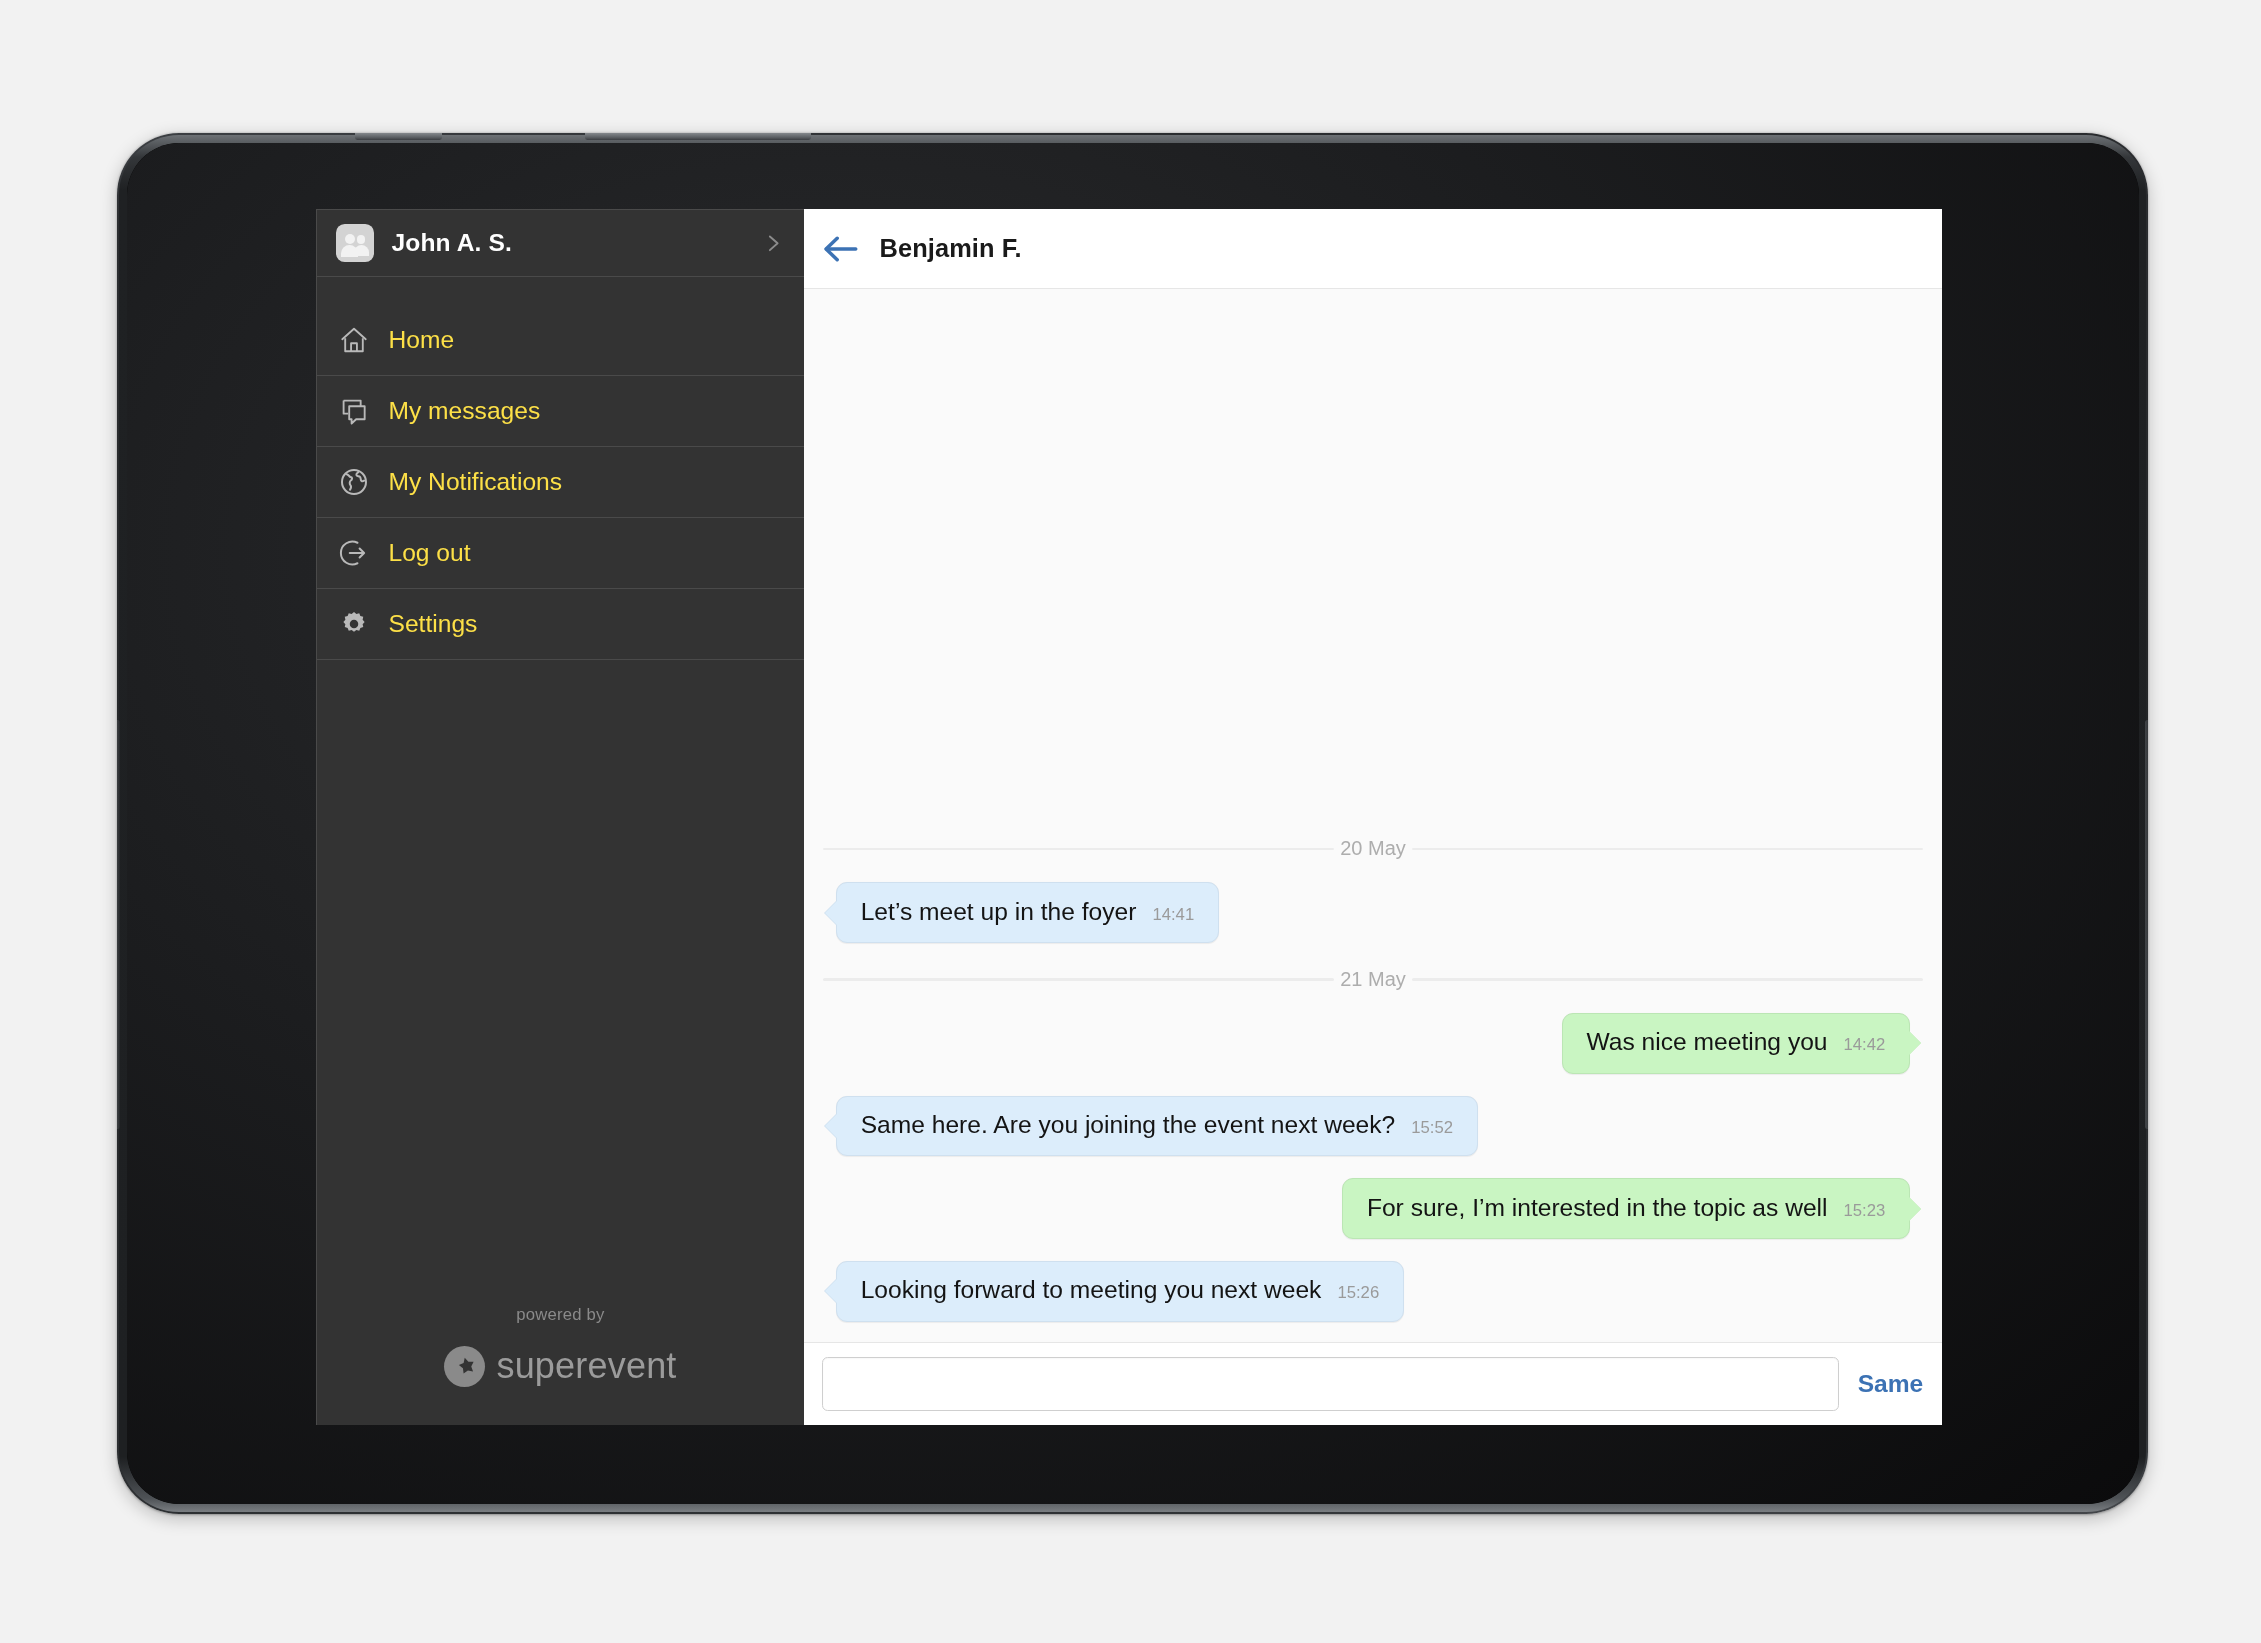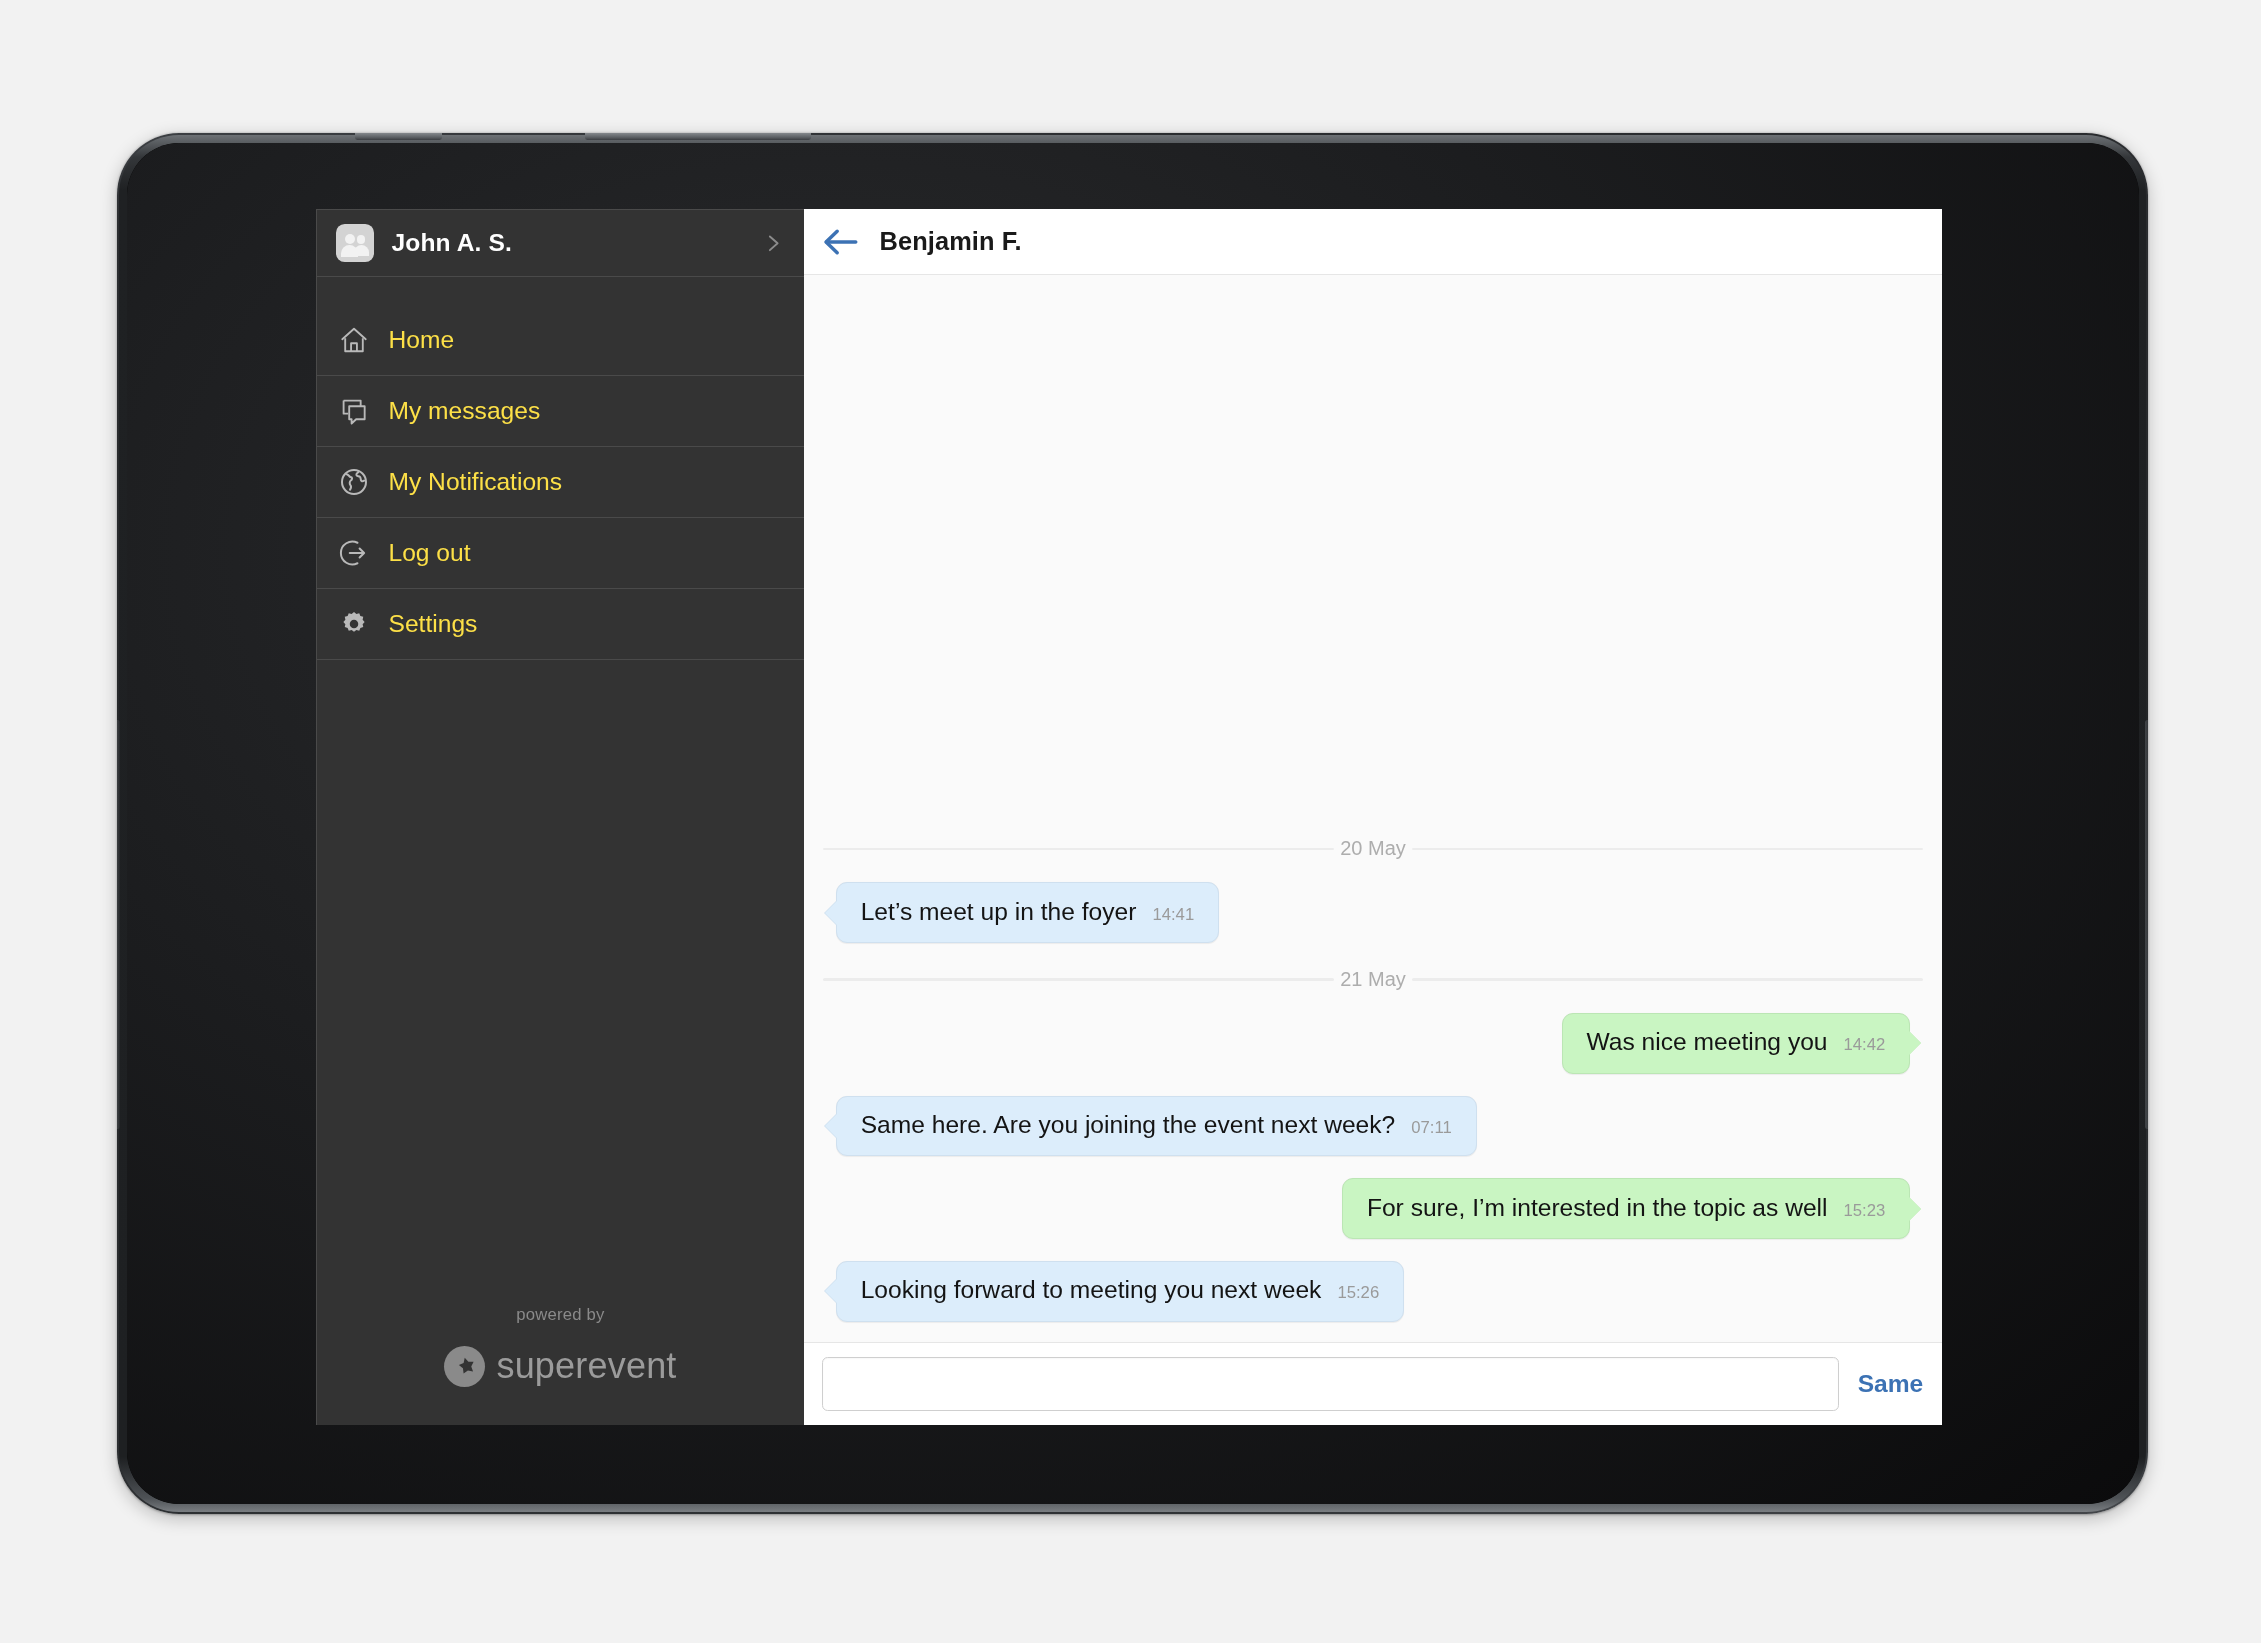--- a/index.html
+++ b/index.html
@@ -214,21 +214,21 @@
   
   #chat-panel {
     flex: 1 1 auto;
     background: #fafafa;
     display: flex;
     flex-direction: column;
     position: relative;
     min-width: 0;
   }
   #chat-header {
-    height: 66px;
+    height: 80px;
     background: #ffffff;
     border-bottom: 0.8px solid #e6e6e6;
     display: flex;
     align-items: center;
     padding-left: 17.5px;
     box-sizing: border-box;
     flex: 0 0 auto;
   }
   #back-arrow-icon {
     width: 36px; height: 32px;
@@ -500,21 +500,21 @@
         </div>
         <div class="msg-row out">
           <div class="bubble out">
             <span class="text">Was nice meeting you</span>
             <span class="time">14:42</span>
           </div>
         </div>
         <div class="msg-row in">
           <div class="bubble in">
             <span class="text">Same here. Are you joining the event next week?</span>
-            <span class="time">07:11</span>
+            <span class="time">15:52</span>
           </div>
         </div>
         <div class="msg-row out">
           <div class="bubble out">
             <span class="text">For sure, I’m interested in the topic as well</span>
             <span class="time">15:23</span>
           </div>
         </div>
         <div class="msg-row in">
           <div class="bubble in">

